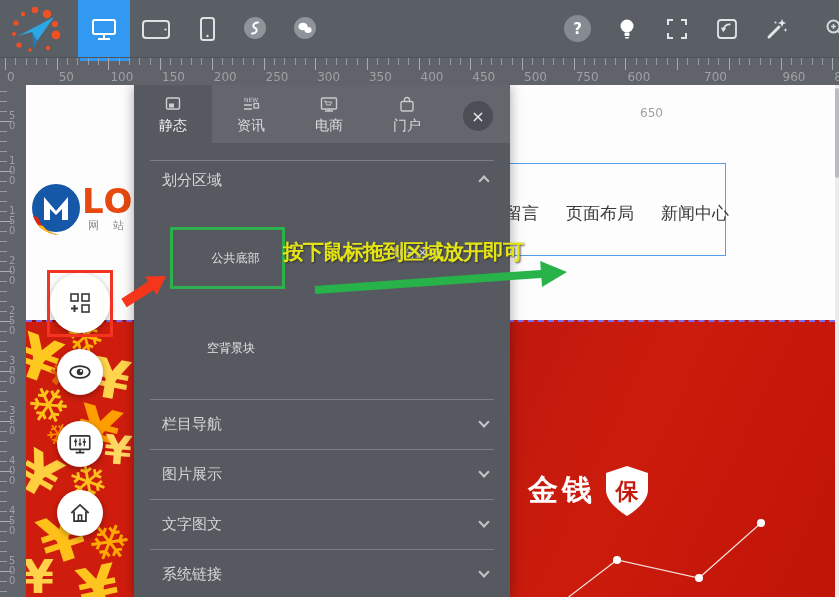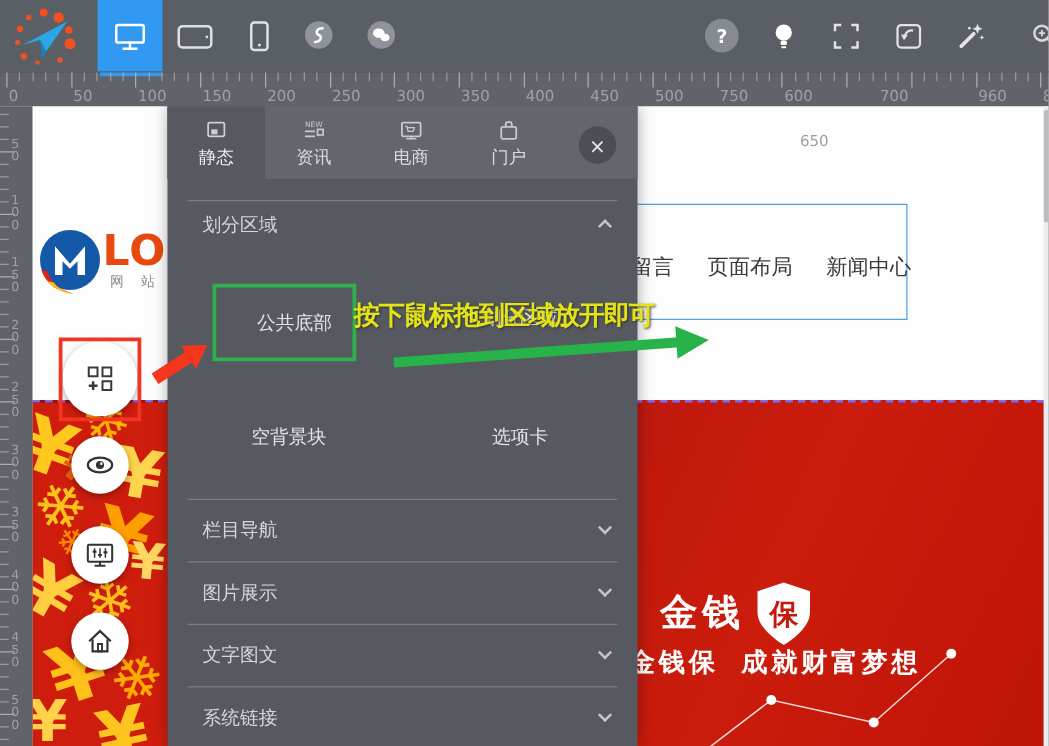--- a/index.html
+++ b/index.html
@@ -64,21 +64,21 @@
   .tab.active{background:#565a60;color:#eceef0;}
   .close-btn{position:absolute;left:329px;top:16px;width:30px;height:30px;border-radius:50%;
        background:#4b4f55;color:#e8e8e8;font-size:16px;display:flex;align-items:center;
        justify-content:center;cursor:pointer;}
   .pdivider{position:absolute;left:16px;right:16px;height:1px;background:rgba(255,255,255,.22);}
   .sec-title{position:absolute;left:28px;font-size:15px;color:#d4d6d8;cursor:pointer;}
   .sec-chev{position:absolute;right:22px;width:8px;height:8px;border-right:2px solid #c3c6c9;
        border-bottom:2px solid #c3c6c9;cursor:pointer;}
   .sec-chev.down{transform:rotate(45deg);}
   .sec-chev.up{transform:rotate(-135deg);}
-  .grid-item{position:absolute;font-size:15px;color:#e2e3e5;text-align:center;cursor:grab;padding-left:16px;}
+  .grid-item{position:absolute;font-size:12px;color:#e2e3e5;text-align:center;cursor:grab;padding-left:16px;}
   .grid-item.boxed{display:flex;align-items:center;justify-content:center;
        border:3px solid #2db14d;}
   
   .annot{position:absolute;inset:0;z-index:30;pointer-events:none;}
   .sel-red{position:absolute;left:47px;top:270px;width:66px;height:67px;border:3px solid #f53321;}
   .tip-green{position:absolute;left:288px;top:188px;font-size:21px;font-weight:bold;color:#35c94f;}
   .tip-yellow{position:absolute;left:283px;top:238px;font-size:21px;font-weight:bold;color:#e3e316;
        letter-spacing:-1px;text-shadow:1px 1px 2px rgba(40,40,40,.8);white-space:nowrap;}
   
   .scrollbar{position:absolute;left:835px;top:85px;width:4px;height:512px;background:#ececee;z-index:36;}
@@ -131,23 +131,20 @@
         <circle cx="591" cy="238" r="4" fill="#fff"></circle>
         <circle cx="673" cy="256" r="4" fill="#fff"></circle>
         <circle cx="735" cy="201" r="4" fill="#fff"></circle>
       </svg>
       <div class="brand">金钱</div>
       <div class="shield">
         <svg width="50" height="54" viewBox="0 0 50 54">
           <path d="M25,2 L46,9 V26 C46,40 25,52 25,52 C25,52 4,40 4,26 V9 Z" fill="#fff"></path>
         </svg>
         <span class="glyph">保</span>
-      </div>
-      <div class="slogan">
-        <span>金钱保</span><span class="sep"></span><span>成就财富梦想</span>
       </div>
     </div>
 
     <div class="fbtn" style="left:24px;top:188px;width:60px;height:60px;">
       <svg width="24" height="24" viewBox="0 0 24 24">
         <rect x="3" y="3" width="7" height="7" fill="none" stroke="#3a3a3a" stroke-width="1.6"></rect>
         <rect x="14" y="3" width="7" height="7" fill="none" stroke="#3a3a3a" stroke-width="1.6"></rect>
         <rect x="14" y="14" width="7" height="7" fill="none" stroke="#3a3a3a" stroke-width="1.6"></rect>
         <path d="M6.5,14 V21 M3,17.5 H10" stroke="#3a3a3a" stroke-width="2" fill="none"></path>
       </svg>
@@ -213,21 +210,20 @@
       <span>×</span>
     </div>
 
     <div class="pdivider" style="top:75px;"></div>
     <div class="sec-title" style="top:86px;">划分区域</div>
     <div class="sec-chev up" style="top:92px;"></div>
 
     <div class="grid-item boxed" style="left:36px;top:142px;width:115px;height:62px;">公共底部</div>
     <div class="grid-item" style="left:14px;top:255px;width:150px;">空背景块</div>
     <div class="grid-item" style="left:199px;top:160px;width:150px;">划分区域</div>
-    <div class="grid-item" style="left:199px;top:255px;width:150px;">选项卡</div>
 
     <div class="pdivider" style="top:314px;"></div>
     <div class="sec-title" style="top:330px;">栏目导航</div>
     <div class="sec-chev down" style="top:333px;"></div>
 
     <div class="pdivider" style="top:364px;"></div>
     <div class="sec-title" style="top:380px;">图片展示</div>
     <div class="sec-chev down" style="top:383px;"></div>
 
     <div class="pdivider" style="top:414px;"></div>

